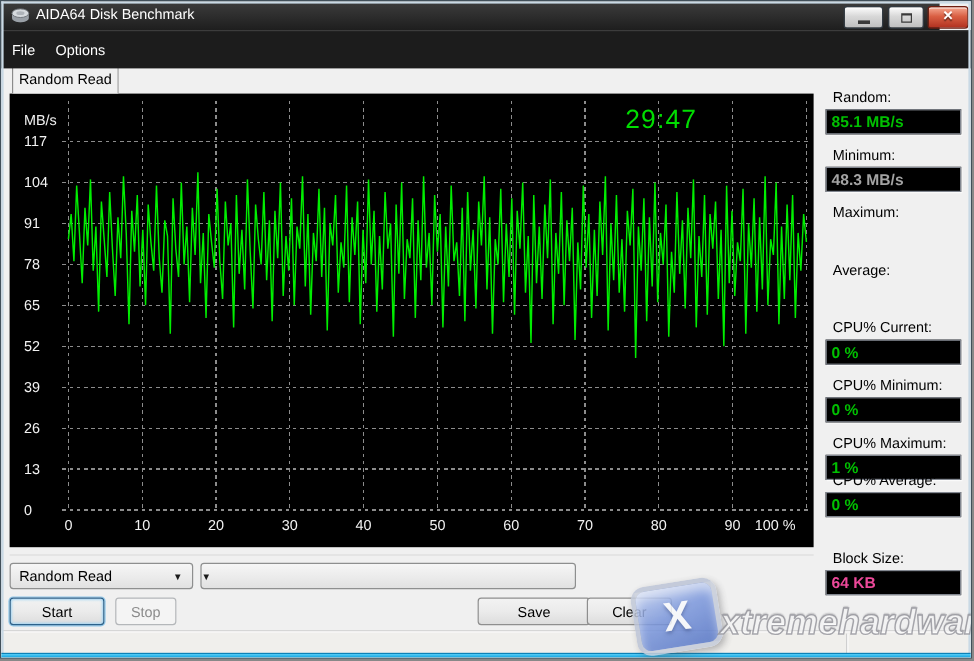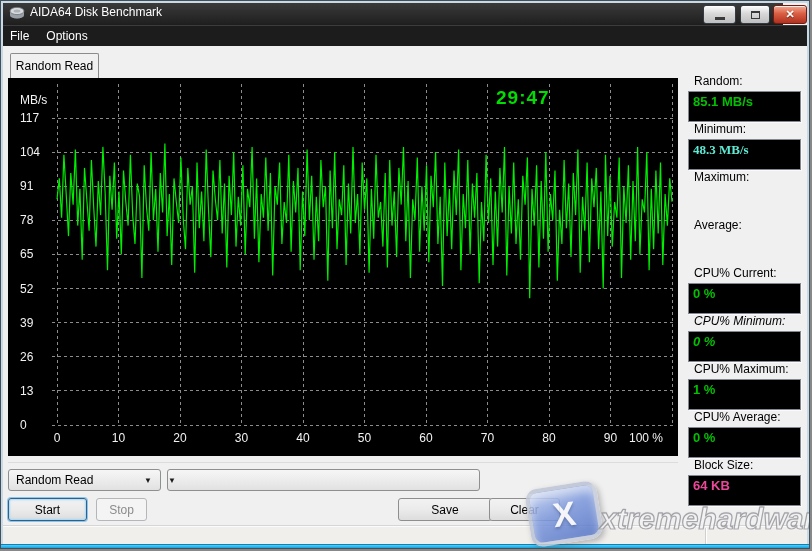--- a/index.html
+++ b/index.html
@@ -21,40 +21,40 @@
           box-shadow:inset 0 1px 0 rgba(255,255,255,.8);}
   .winbtn.min{left:702px;width:33px;}
   .winbtn.max{left:739px;width:30px;}
   .winbtn.close{left:772px;width:34px;background:linear-gradient(#f5a992,#d95f43 45%,#b13120);
                 border-color:#6e1d10;}
   .glyph-min{width:10px;height:3px;background:#3a3a3a;margin-top:8px;}
   .glyph-max{width:9px;height:8px;border:1px solid #3a3a3a;border-top:2px solid #3a3a3a;}
   .glyph-close{color:#fff;font-size:11px;font-weight:bold;text-shadow:0 1px 1px rgba(0,0,0,.5);line-height:1;}
 
   
-  .menubar{position:absolute;left:0;top:24px;width:810px;height:21px;background:#1c1c1c;
+  .menubar{position:absolute;left:0;top:24px;width:810px;height:32px;background:#1c1c1c;
            border-top:1px solid #3c3c3c;z-index:9;display:flex;align-items:center;}
   .menu-item{color:#ffffff;font-size:12px;padding:2px 8px;margin-left:1px;}
 
   
   .tab{position:absolute;left:9px;top:52px;width:89px;height:25px;background:#f0f0f0;
        border:1px solid #8b8b8b;border-bottom:none;border-radius:2px 2px 0 0;
        font-size:12px;color:#000;display:flex;align-items:center;justify-content:center;z-index:5;}
 
   
   .chart{position:absolute;left:7px;top:77px;width:670px;height:378px;background:#000;}
   .chart svg{display:block;}
-  .timer{position:absolute;left:488px;top:9px;width:110px;
-         font-size:19px;font-weight:bold;color:#00dd00;letter-spacing:1px;}
+  .timer{position:absolute;left:488px;top:9px;width:110px;text-align:center;
+         font-size:22px;font-weight:normal;color:#00dd00;letter-spacing:1px;}
   .page-sep{position:absolute;left:7px;top:461px;width:670px;height:1px;background:#dcdcdc;}
 
   
   .stat-group{position:absolute;left:687px;width:115px;}
   .stat-label{font-size:12px;color:#000;margin-left:6px;height:15px;}
-  .stat-box{margin-top:2px;width:113px;height:31px;background:#000;border:1px solid #828790;
+  .stat-box{margin-top:2px;width:113px;height:21px;background:#000;border:1px solid #828790;
             box-shadow:1px 1px 0 #fafafa;}
   .stat-value{font-size:13px;font-weight:bold;color:#00c000;padding:2px 0 0 4px;white-space:pre;}
 
   
   .combo{position:absolute;height:22px;border:1px solid #8e8f8f;border-radius:3px;
          background:linear-gradient(#f6f6f6,#eaeaea 60%,#e1e1e1);
          display:flex;align-items:center;}
   .combo-text{font-size:12px;color:#000;margin-left:7px;white-space:pre;flex:1;overflow:hidden;}
   .combo-arrow{font-size:8px;color:#1a1a1a;margin-right:8px;}
   #combo-test{left:7px;top:468px;width:153px;}
@@ -180,48 +180,48 @@
   <div id="stats-panel">
       <div class="stat-group" style="top: 73px;">
         <div class="stat-label">Random:</div>
         <div class="stat-box">
           <div class="stat-value" style="color: rgb(0, 192, 0);">85.1 MB/s</div>
         </div>
       </div>
       <div class="stat-group" style="top: 121px;">
         <div class="stat-label">Minimum:</div>
         <div class="stat-box">
-          <div class="stat-value" style="color: #5eead4; font-family: Liberation Serif, serif;">48.3 MB/s</div>
+          <div class="stat-value" style="color: #a3a3a3;">48.3 MB/s</div>
         </div>
       </div>
       <div class="stat-group" style="top: 169px;">
         <div class="stat-label">Maximum:</div>
       </div>
       <div class="stat-group" style="top: 217px;">
         <div class="stat-label">Average:</div>
       </div>
       <div class="stat-group" style="top: 265px;">
         <div class="stat-label">CPU% Current:</div>
         <div class="stat-box">
           <div class="stat-value" style="color: rgb(0, 192, 0);">0 %</div>
         </div>
       </div>
-      <div class="stat-group" style="top: 313px; font-style: italic;">
+      <div class="stat-group" style="top: 313px;">
         <div class="stat-label">CPU% Minimum:</div>
         <div class="stat-box">
           <div class="stat-value" style="color: rgb(0, 192, 0);">0 %</div>
         </div>
       </div>
       <div class="stat-group" style="top: 361px;">
         <div class="stat-label">CPU% Maximum:</div>
         <div class="stat-box">
           <div class="stat-value" style="color: rgb(0, 192, 0);">1 %</div>
         </div>
       </div>
-      <div class="stat-group" style="top: 409px;">
+      <div class="stat-group" style="top: 392px;">
         <div class="stat-label">CPU% Average:</div>
         <div class="stat-box">
           <div class="stat-value" style="color: rgb(0, 192, 0);">0 %</div>
         </div>
       </div>
       <div class="stat-group" style="top: 457px;">
         <div class="stat-label">Block Size:</div>
         <div class="stat-box">
           <div class="stat-value" style="color: #ec4899;">64 KB</div>
         </div>

